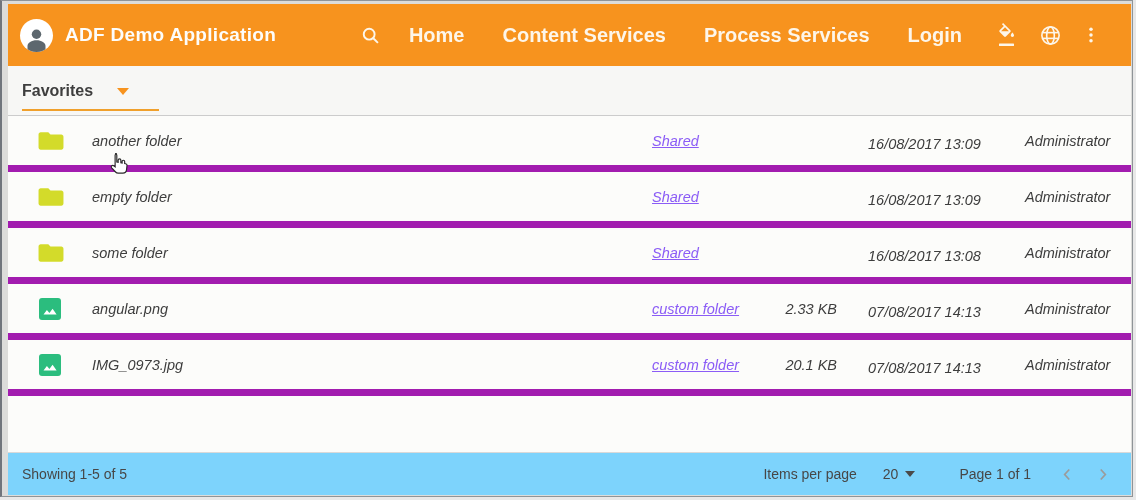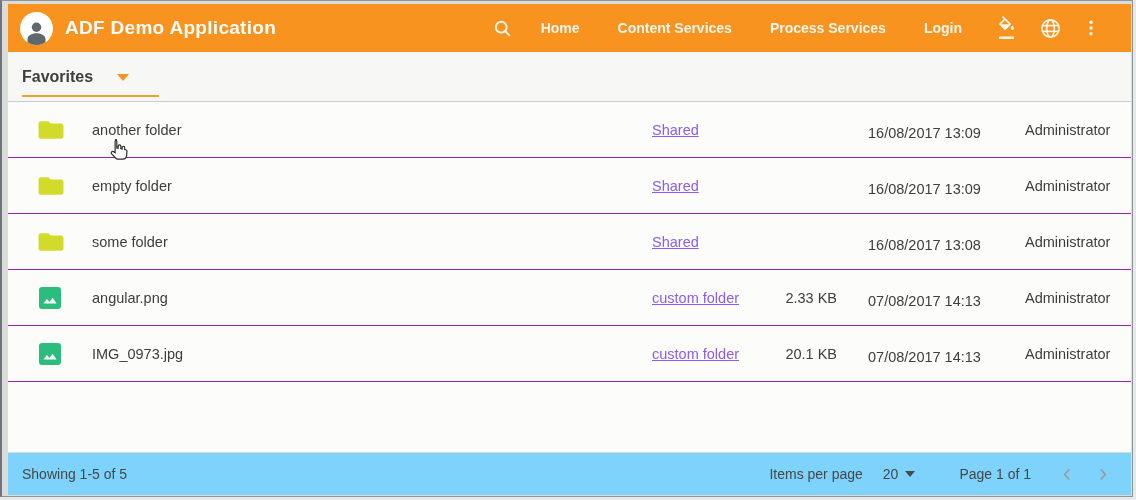--- a/index.html
+++ b/index.html
@@ -13,41 +13,41 @@
     border:1px solid #8f9498; border-left:2px solid #70757c;
     background:#dcdcda; overflow:hidden;
   }
   .app {
     position:absolute; top:3px; left:6px; right:1px; bottom:1px;
     background:#fbfbf9; display:flex; flex-direction:column;
   }
 
   
   .topbar {
-    height:48px; background:#F7931E; display:flex; align-items:center;
+    height:62px; background:#F7931E; display:flex; align-items:center;
     padding:0 30px 0 12px; flex:0 0 auto;
   }
   .avatar {
     width:33px; height:33px; border-radius:50%; background:#ffffff;
     display:flex; align-items:flex-end; justify-content:center; overflow:hidden;
     cursor:pointer; flex:0 0 auto;
   }
   .app-title {
     color:#fdfdfb; font-size:19px; font-weight:bold; letter-spacing:.3px;
     margin-left:12px; white-space:nowrap;
   }
   .topbar .spacer { flex:1 1 auto; }
   .icon-btn {
     background:none; border:none; padding:0; cursor:pointer; display:flex;
     align-items:center; justify-content:center; color:#fdf6ea;
   }
   .search-btn { margin-right:28px; }
   .top-nav { display:flex; align-items:center; gap:38px; margin-right:34px; }
   .top-nav a {
-    color:#fdf6ea; text-decoration:none; font-size:14px; font-weight:bold;
+    color:#fdf6ea; text-decoration:none; font-size:20px; font-weight:bold;
     white-space:nowrap; cursor:pointer;
   }
   .top-icons { display:flex; align-items:center; gap:19px; }
 
   
   .tabbar {
     height:50px; background:#f7f7f5; border-bottom:1px solid #cccccc;
     padding:16px 0 0 14px; flex:0 0 auto; position:relative;
   }
   .tab {
@@ -69,36 +69,36 @@
     grid-template-columns:60px 560px 106px 79px 182px 1fr;
     padding-left:24px; align-items:center;
   }
   .thead { height:59px; border-bottom:1px solid #ececec; }
   .th { font-size:13.5px; color:#5e5e5e; }
   .th-name { grid-column:1 / span 2; padding-left:60px; display:flex; align-items:center; gap:9px; cursor:pointer; }
   .th-location { padding-left:43px; }
   .th-size { text-align:right; }
   .th-modified { padding-left:31px; }
   .th-modifiedby { padding-left:6px; }
-  .tr { height:56px; border-bottom:1px solid #a21caf; cursor:pointer; }
+  .tr { height:56px; border-bottom:7px solid #a21caf; cursor:pointer;font-style:italic; }
   .cell { font-size:14.5px; color:#3d3d3d; white-space:nowrap; overflow:hidden; }
   .cell-icon { display:flex; align-items:center; padding-left:6px; }
   .cell-size { text-align:right; }
   .cell-modified { padding-left:31px;margin-top:7px; }
   .cell-modifiedby { padding-left:6px; }
   .link { color:#8b5cf6; text-decoration:underline; cursor:pointer;margin-top:33px; }
 
   
   .pager {
     height:43px; background:#7dd3fc; border-top:1px solid #d9d9d9;
     display:flex; align-items:center; padding:0 18px 0 14px; flex:0 0 auto;
     font-size:14px; color:#474747;
   }
   .pager .spacer { flex:1 1 auto; }
-  .ipp { display:flex; align-items:center; gap:20px;justify-content:space-between; }
+  .ipp { display:flex; align-items:center; gap:26px;justify-content:space-between; }
   .ipp-select { display:flex; align-items:center; gap:7px; cursor:pointer; }
   .caret-dark {
     width:0; height:0;
     border-left:5px solid transparent; border-right:5px solid transparent;
     border-top:6px solid #4a4a4a;
   }
   .page-info { margin-left:44px; margin-right:26px; }
   .nav-chevron { background:none; border:none; padding:2px; cursor:pointer; display:flex; }
   .nav-chevron + .nav-chevron { margin-left:14px; }
 </style>

